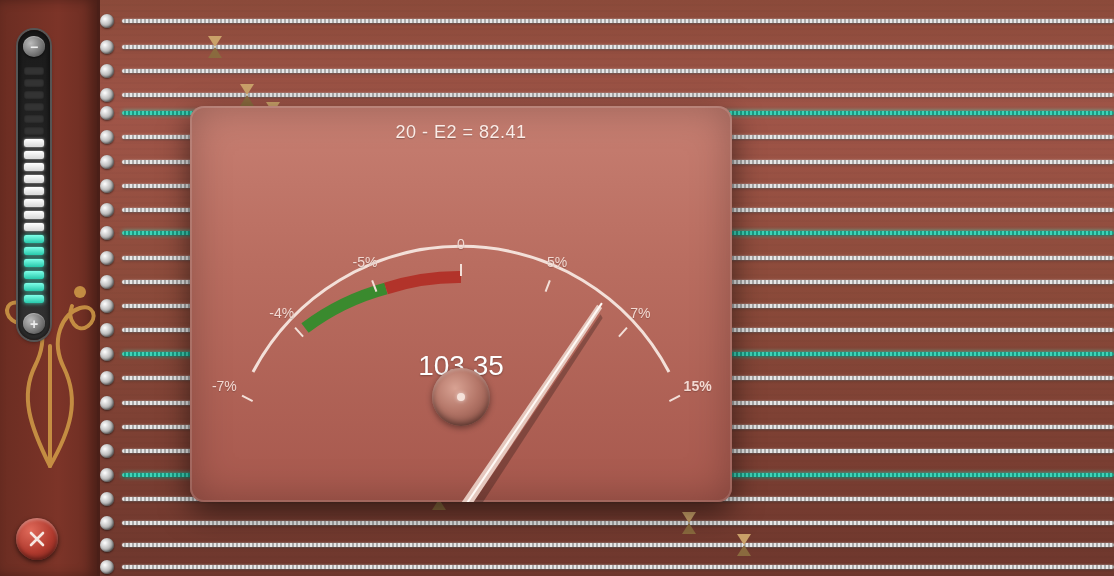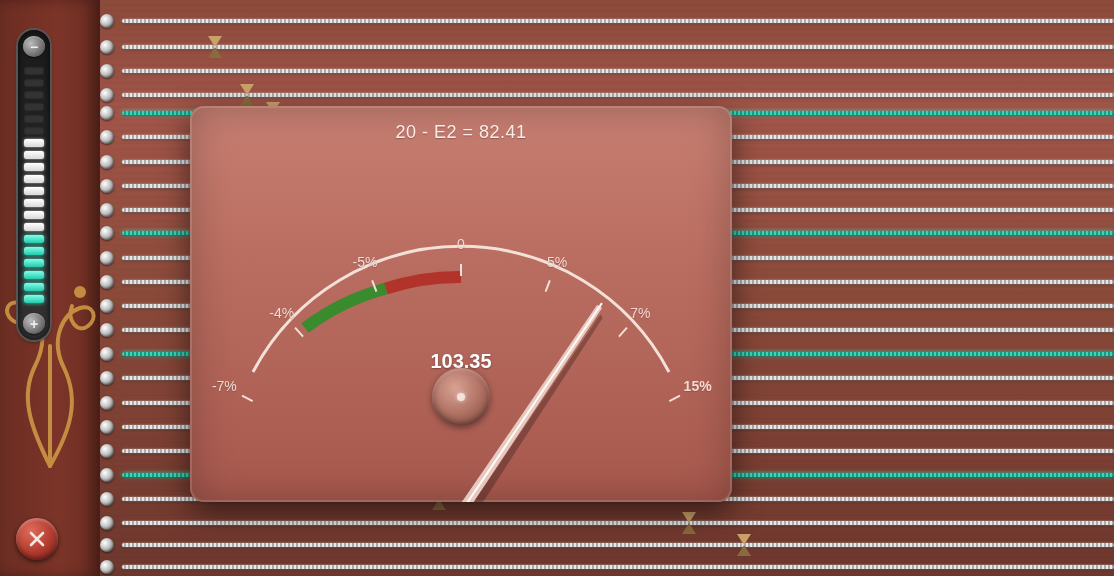--- a/index.html
+++ b/index.html
@@ -40,21 +40,21 @@
   .vol-seg.lit.high { background: linear-gradient(180deg,#fff,#d8d8d8); box-shadow: 0 0 3px rgba(255,255,255,0.7); }
 
   .close-btn { position:absolute; left:16px; bottom:16px; width:42px; height:42px; border-radius:50%; background: radial-gradient(circle at 35% 30%, #e06a5a, #b03a2e 55%, #6e1f18); display:flex; align-items:center; justify-content:center; cursor:pointer; box-shadow: inset 0 2px 3px rgba(255,255,255,0.3), inset 0 -2px 4px rgba(0,0,0,0.4), 0 2px 5px rgba(0,0,0,0.6); }
   .close-btn svg { width:20px; height:20px; }
 
   
   .tuner-panel { position:absolute; left:190px; top:106px; width:542px; height:396px; border-radius:14px; background: linear-gradient(180deg, #c77f72 0%, #b96d60 40%, #a7584d 100%); box-shadow: 0 10px 30px rgba(0,0,0,0.55), inset 0 0 0 2px rgba(255,255,255,0.14), inset 0 0 40px rgba(0,0,0,0.25); overflow:hidden; }
   .tuner-title { position:absolute; top:16px; left:0; right:0; text-align:center; color:#fbece7; font-size:18px; letter-spacing:0.5px; text-shadow:0 1px 1px rgba(0,0,0,0.25); }
   .gauge { position:absolute; top:46px; left:0; right:0; height:260px; }
   .scale-label { position:absolute; color:#f3d9d2; font-size:14px; text-shadow:0 1px 1px rgba(0,0,0,0.2); transform:translate(-50%,-50%); white-space:nowrap; }
-  .freq-readout { position:absolute; top:198px; left:0; right:0; text-align:center; color:#fff; font-size:20px; font-weight:700; text-shadow:0 1px 2px rgba(0,0,0,0.3); }
+  .freq-readout { position:absolute; top:198px; left:0; right:0; text-align:center; color:#fff; font-size:28px; font-weight:400; text-shadow:0 1px 2px rgba(0,0,0,0.3); }
   .gauge svg { position:absolute; left:0; top:0; }
   .needle-group { transform-origin: 271px 360px; }
   .hub { position:absolute; left:50%; bottom:-14px; transform:translateX(-50%); width:58px; height:58px; border-radius:50%; background: radial-gradient(circle at 40% 35%, #d8a293, #b47668 45%, #7a4238); box-shadow: inset 0 2px 3px rgba(255,255,255,0.25), inset 0 -3px 6px rgba(0,0,0,0.4), 0 2px 6px rgba(0,0,0,0.4); }
   .hub::after { content:""; position:absolute; left:50%; top:50%; width:8px; height:8px; border-radius:50%; background:#f5e2da; transform:translate(-50%,-50%); box-shadow:0 0 4px rgba(255,255,255,0.6);}
 </style>
 </head>
 <body>
 
 <div class="strings" id="strings">
     <div class="string-row" style="top: 8px;">

